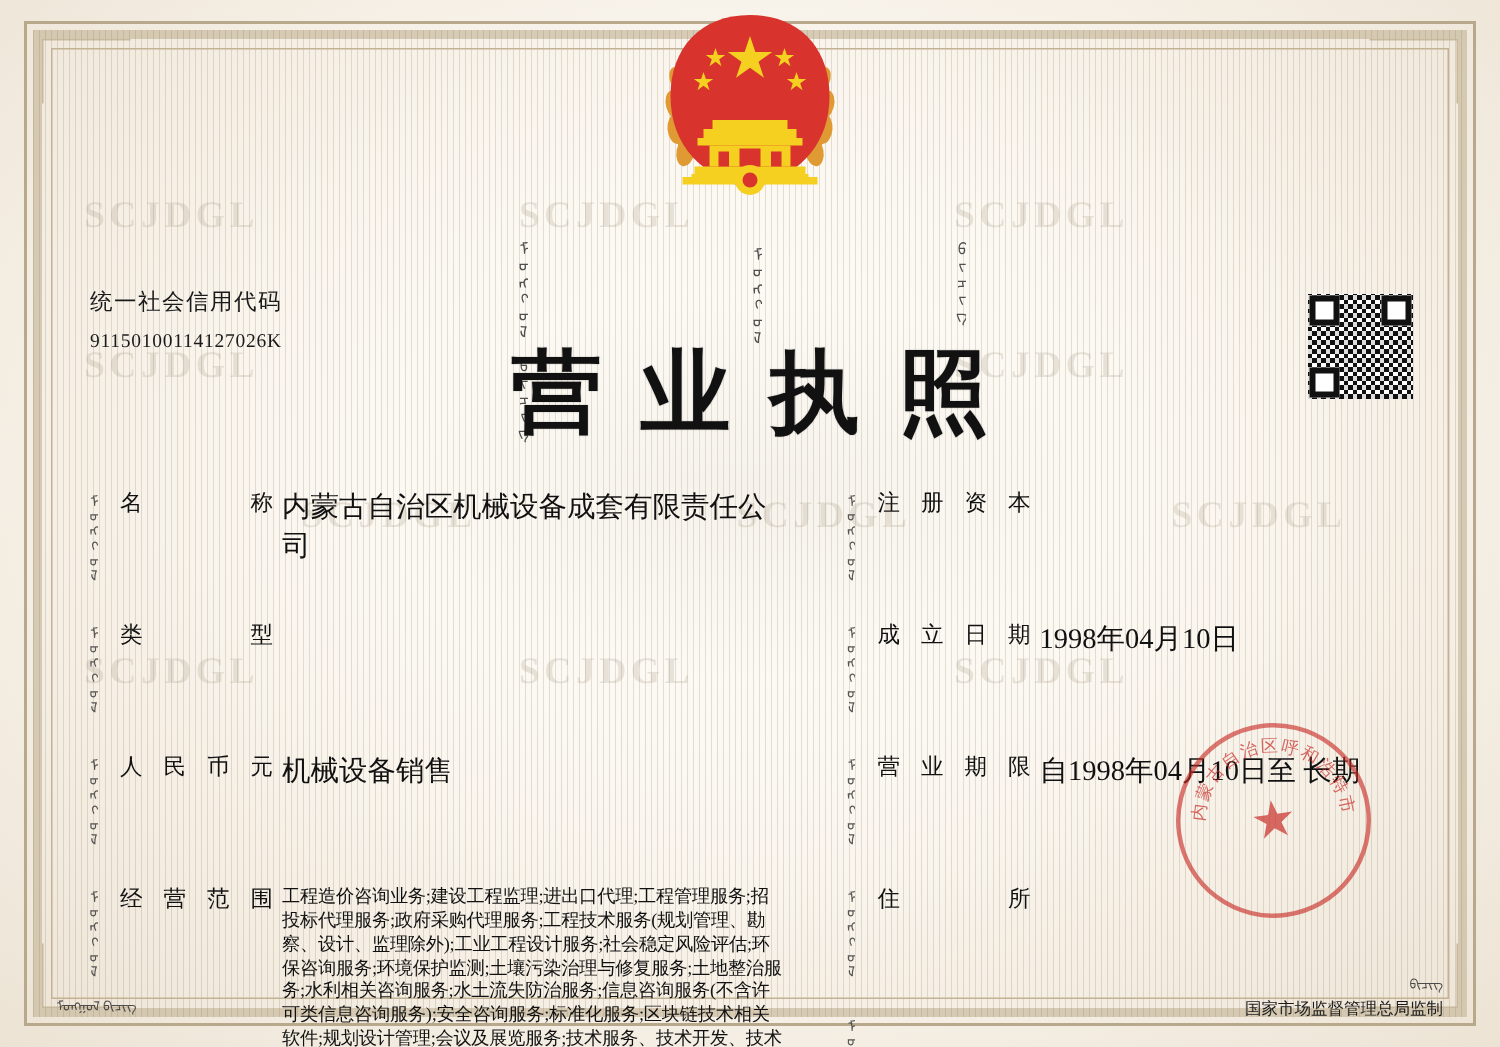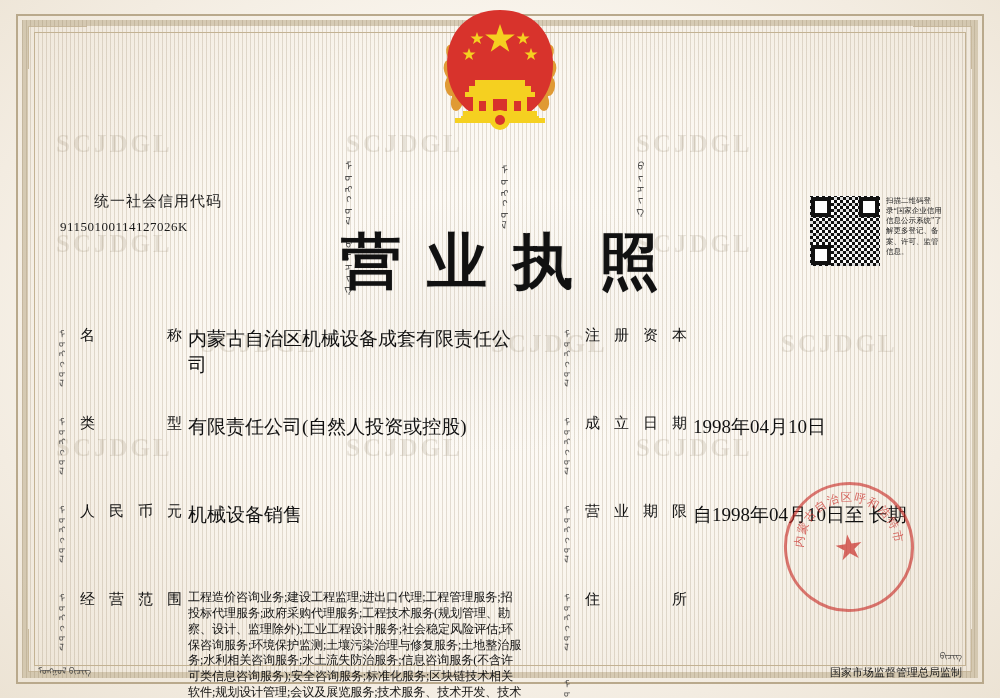--- a/index.html
+++ b/index.html
@@ -113,21 +113,20 @@
     position: absolute;
     left: 60px;
     top: 192px;
     width: 250px;
   }
   .code-title {
     font-family: "Liberation Serif", serif;
     font-size: 15px;
     color: #1a1a1a;
     letter-spacing: 1px;
-    padding-left: 34px;
   }
   .code-value {
     font-family: "Liberation Serif", serif;
     font-size: 13px;
     color: #1a1a1a;
     margin-top: 8px;
     letter-spacing: .5px;
   }
 
   
@@ -402,37 +401,35 @@
     <div class="code-title">统一社会信用代码</div>
     <div class="code-value">91150100114127026K</div>
   </div>
 
   <div class="title">营业执照</div>
 
   <div class="qr-wrap">
     <div class="qr">
         <i></i>
       </div>
-    <div class="qr-note">扫描二维码登录“国家企业信用信息公示系统”了解更多登记、备案、许可、监管信息。</div>
   </div>
 
   <div class="fields">
 
     <div class="col-left">
 
       <div class="row">
         <div class="mongcell mong">ᠮᠣᠩᠭᠣᠯ</div>
         <div class="label">名　　称</div>
         <div class="value">内蒙古自治区机械设备成套有限责任公司</div>
       </div>
 
       <div class="row">
         <div class="mongcell mong">ᠮᠣᠩᠭᠣᠯ</div>
         <div class="label">类　　型</div>
-        <div class="value">有限责任公司(自然人投资或控股)</div>
       </div>
 
       <div class="row">
         <div class="mongcell mong">ᠮᠣᠩᠭᠣᠯ</div>
         <div class="label">人民币元</div>
         <div class="value">机械设备销售</div>
       </div>
 
       <div class="row biz">
         <div class="mongcell mong">ᠮᠣᠩᠭᠣᠯ</div>

